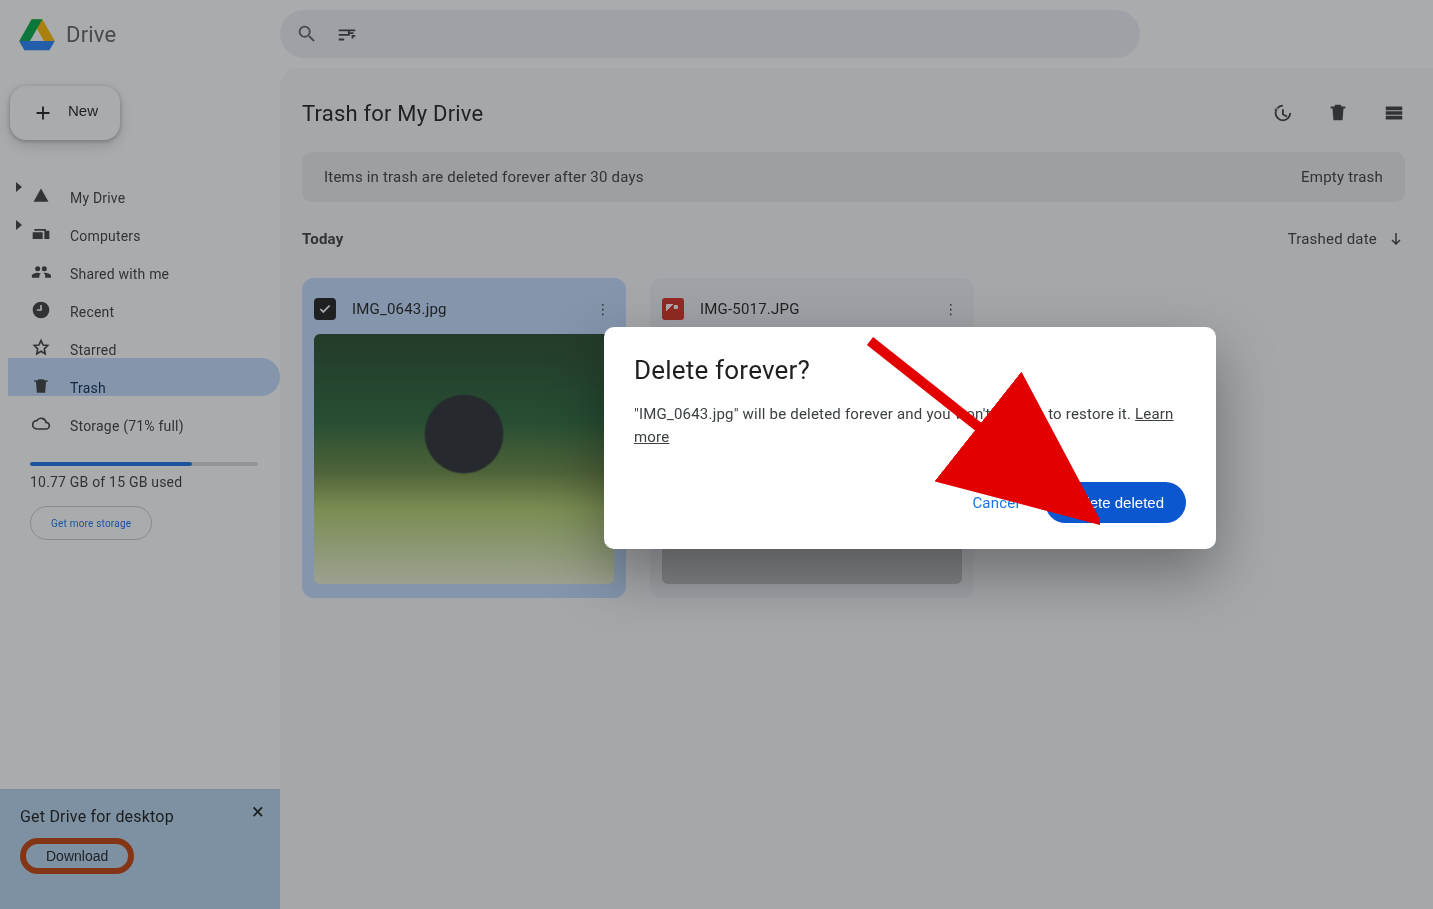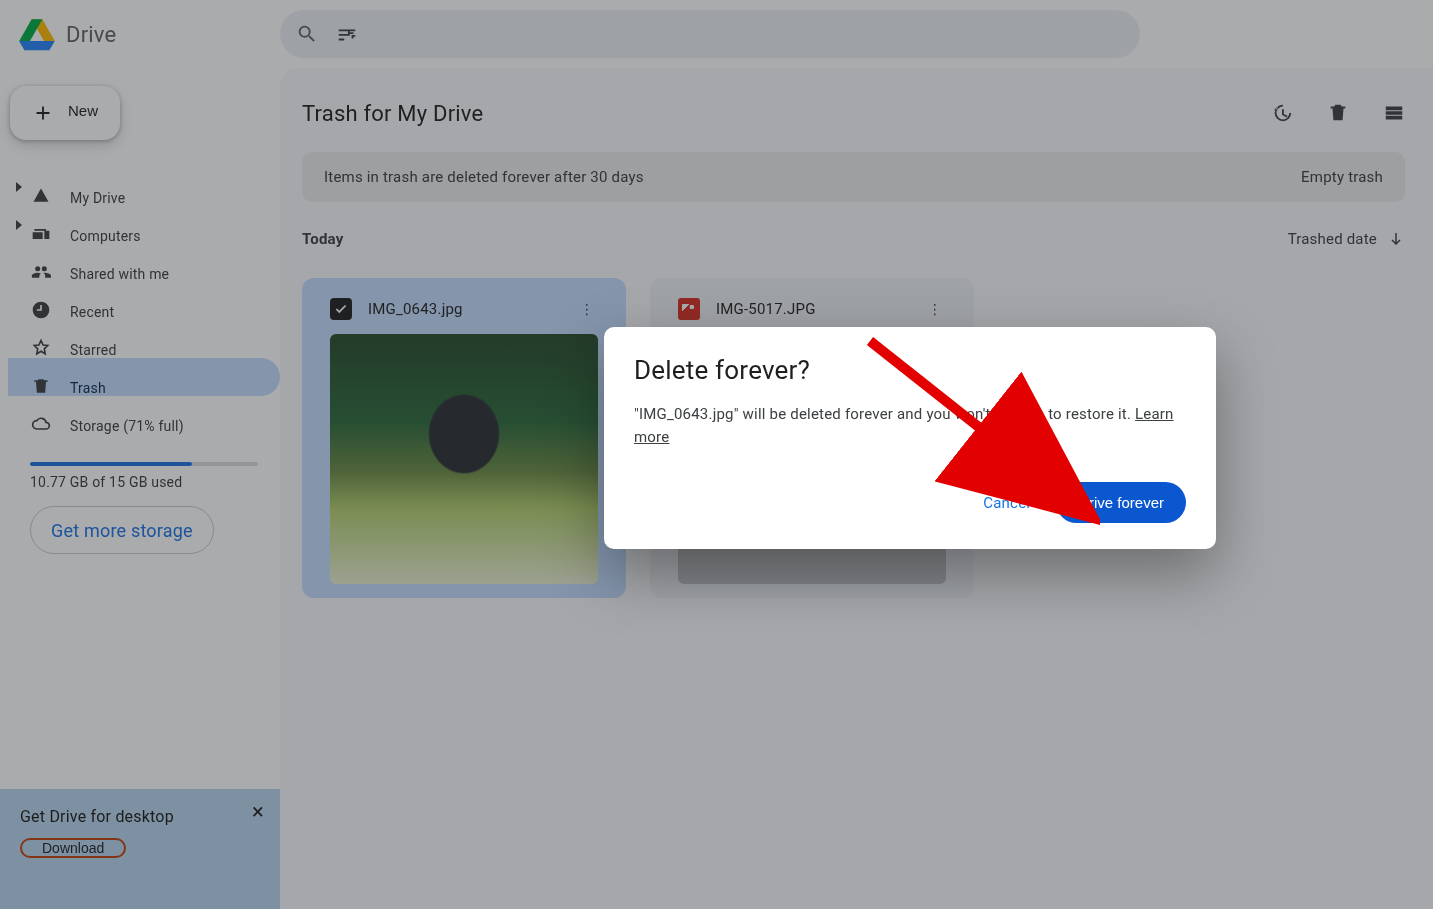--- a/index.html
+++ b/index.html
@@ -42,39 +42,39 @@
   .nav li{display:flex;align-items:flex-end;gap:18px;height:38px;border-radius:0 40px 40px 0;padding:0 16px 0 22px;position:relative;cursor:pointer}
   .nav li.expand::before{content:"";position:absolute;left:8px;top:14px;width:0;height:0;border-left:6px solid #3c4043;border-top:5px solid transparent;border-bottom:5px solid transparent}
   .nav li.active{background:#c2dbff}
   .nav li .lbl{font-size:14px;color:#3c4043}
   .nav li.active .lbl{color:#0b2b4f}
   .nav .ico{width:22px;display:flex;justify-content:center;color:#3c4043}
   .storage{padding:6px 22px}
   .bar{height:4px;border-radius:4px;background:#dadce0;margin:10px 0 8px}
   .bar>span{display:block;height:100%;background:var(--blue);border-radius:4px}
   .used{font-size:14px;color:#3c4043}
-  .pill{display:inline-flex;align-items:center;height:48px;padding:0 20px;border:1px solid #c8ccd0;border-radius:30px;color:var(--blue);font-size:18px;margin-top:16px;cursor:pointer}
+  .pill{display:inline-flex;align-items:center;height:34px;padding:0 20px;border:1px solid #c8ccd0;border-radius:30px;color:var(--blue);font-size:10px;margin-top:16px;cursor:pointer}
   .desk{position:absolute;left:0;right:0;bottom:0;height:120px;background:#b8d6ef;padding:18px 18px 18px 20px}
   .desk .ttl{font-size:16px;color:#1a1a1a}
-  .dl{display:inline-flex;align-items:center;height:20px;padding:0 20px;border:2px solid #c2410c;border-radius:20px;color:#202124;font-size:14px;margin-top:12px;background:transparent;cursor:pointer}
+  .dl{display:inline-flex;align-items:center;height:36px;padding:0 20px;border:6px solid #c2410c;border-radius:20px;color:#202124;font-size:14px;margin-top:12px;background:transparent;cursor:pointer}
   .desk .x{position:absolute;right:16px;top:10px;color:#1a1a1a;font-size:22px;cursor:pointer}
   
   .titlebar{display:flex;align-items:center;justify-content:space-between;height:46px}
   .titlebar h1{margin:0;font-size:22px;font-weight:400;color:#1f1f1f}
   .tools{display:flex;align-items:center;gap:34px;color:#3c4043}
   .tool{cursor:pointer}
   .banner{display:flex;justify-content:space-between;align-items:center;background:var(--chip);border-radius:10px;padding:16px 22px;margin:16px 0 28px}
   .banner .msg{color:#3c4043;font-size:15px}
   .banner .link{color:#3c4043;font-size:15px;cursor:pointer}
   .section{display:flex;justify-content:space-between;align-items:center}
   .section h3{margin:0;font-size:15px;font-weight:700;color:#3c4043}
   .sort{display:flex;align-items:center;gap:10px;color:#3c4043;font-size:15px;cursor:pointer}
   
   .grid{display:flex;gap:24px;margin-top:30px}
-  .card{width:324px;background:#eef1f5;border-radius:12px;padding:12px 28px 14px;position:relative}
+  .card{width:324px;background:#eef1f5;border-radius:12px;padding:12px 12px 14px;position:relative}
   .card.selected{background:#c2dbff}
   .card .row{display:flex;align-items:center;gap:16px;height:38px}
   .card .name{font-size:15px;color:#1f1f1f;flex:1;white-space:nowrap;overflow:hidden;text-overflow:ellipsis}
   .card .dots{color:#444;cursor:pointer;padding:4px}
   .thumb{height:250px;margin-top:6px;border-radius:6px;background:#ddd;overflow:hidden}
   .check{width:22px;height:22px;background:#1f1f1f;border-radius:4px;display:flex;align-items:center;justify-content:center}
   .check svg{stroke:#fff;stroke-width:3;fill:none}
   .imgico{width:22px;height:22px;background:#d93025;border-radius:3px;display:flex;align-items:center;justify-content:center}
   .imgico::after{content:"";width:14px;height:10px;background: linear-gradient(135deg,#fff 30%, transparent 30%), radial-gradient(circle at 70% 30%, #fff 18%, transparent 20%);border-radius:1px}
   
@@ -273,21 +273,21 @@
 
   <div class="scrim"></div>
 
   <div class="dialog">
     <h2>Delete forever?</h2>
     <p>
       <span>"IMG_0643.jpg" will be deleted forever and you won't be able to restore it. </span><a href="#">Learn more</a>
     </p>
     <div class="dlg-actions">
       <span class="btn-txt">Cancel</span>
-      <button class="btn-primary">Drive forever</button>
+      <button class="btn-primary">Delete deleted</button>
     </div>
   </div>
 
   <svg class="arrow" style="left:860px;top:333px" width="240" height="200" viewBox="0 0 240 200">
     <defs>
         <marker id="ah" markerWidth="16" markerHeight="14" refX="12" refY="7" orient="auto">
           <path d="M0,0 L16,7 L0,14 z" fill="#e20000"></path>
         </marker>
       </defs>
     <line x1="10" y1="8" x2="212" y2="168" stroke="#e20000" stroke-width="10" marker-end="url(#ah)"></line>

